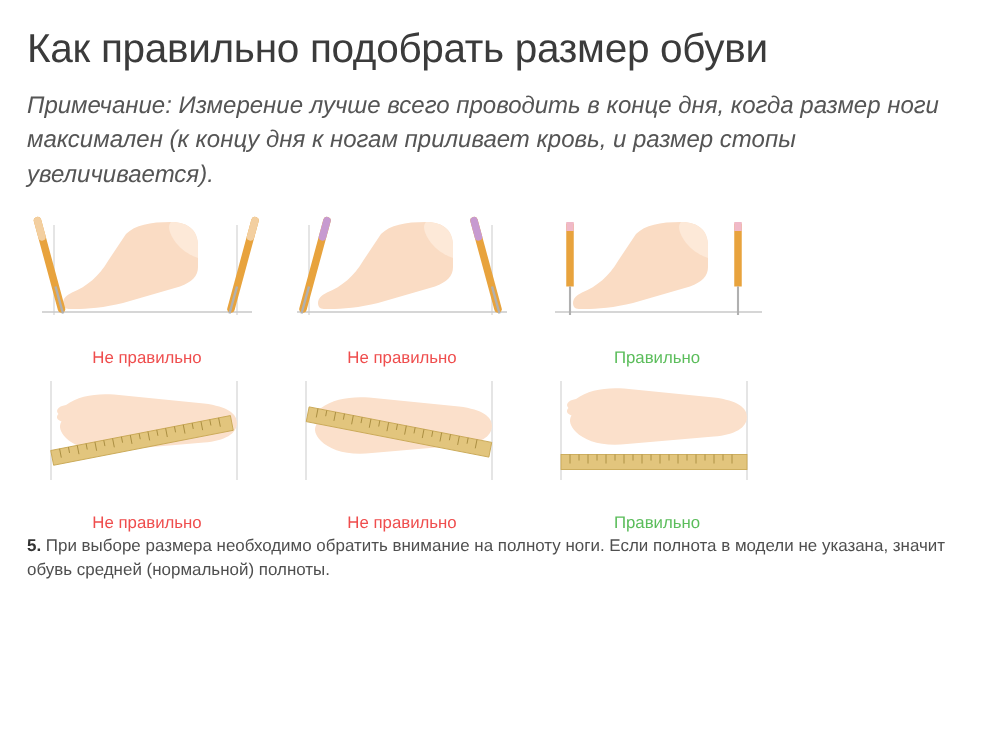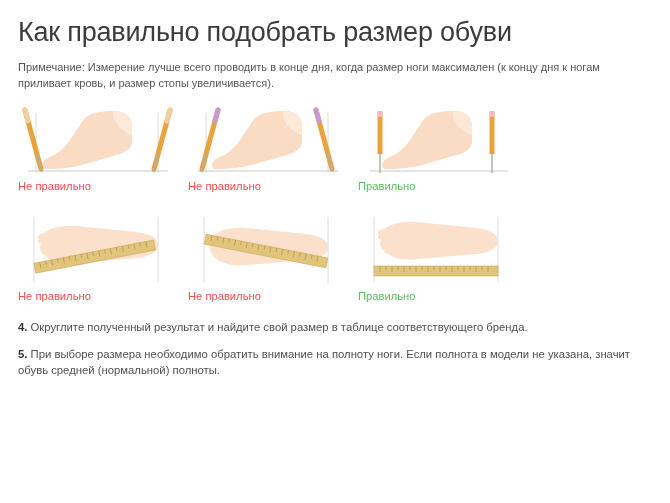--- a/index.html
+++ b/index.html
@@ -36,43 +36,44 @@
     line-height: 1.42;
     color: #4f4f4f;
     margin: 0;
     padding-top: 11px;
   }
   .para .num {
     font-weight: bold;
     color: #333333;
   }
   .note {
-    font-size: 11px;
+    font-size: 16px;
     line-height: 1.42;
     color: #555555;
+    font-style: italic;
     margin: 0;
     padding-top: 12px;
   }
   .figure-row {
     position: relative;
     display: flex;
     width: 634px;
   }
   .row1 { height: 92px; margin-top: 15px; }
   .row2 { height: 95px; margin-top: 14px; }
   .fig {
     position: relative;
     width: 160px;
     margin-right: 10px;
   }
   .fig svg { display: block; }
   .cap {
-    text-align: left;
+    text-align: center;
     font-size: 11.2px;
-    margin-top: 1px;
+    margin-top: 17px;
   }
   .cap.bad { color: #ef4d4d; }
   .cap.good { color: #5bbd5b; }
 </style>
 </head>
 <body>
 
 <div class="page">
 
   <h1 class="title">Как правильно подобрать размер обуви</h1>
@@ -245,17 +246,16 @@
               <line x1="124" y1="53" x2="124" y2="57"></line>
             <line x1="130" y1="53" x2="130" y2="59"></line>
           </g>
         </g>
       </svg>
       <div class="cap good">Правильно</div>
     </div>
 
   </div>
 
-  <p class="para"><span class="num">4.</span><span> Округлите полученный результат и найдите свой размер в таблице соответствующего бренда.</span></p>
 
   <p class="para"><span class="num">5.</span><span> При выборе размера необходимо обратить внимание на полноту ноги. Если полнота в модели не указана, значит обувь средней (нормальной) полноты.</span></p>
 
 </div>
 
 </body></html>

